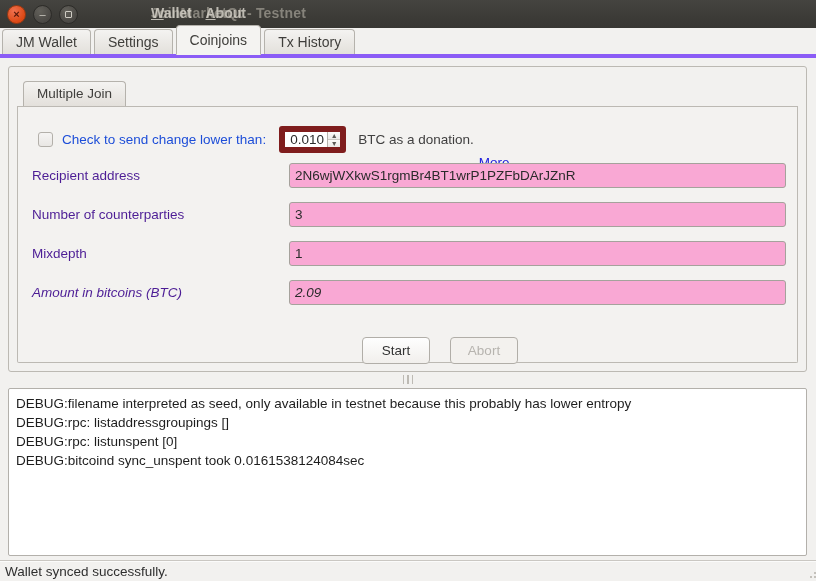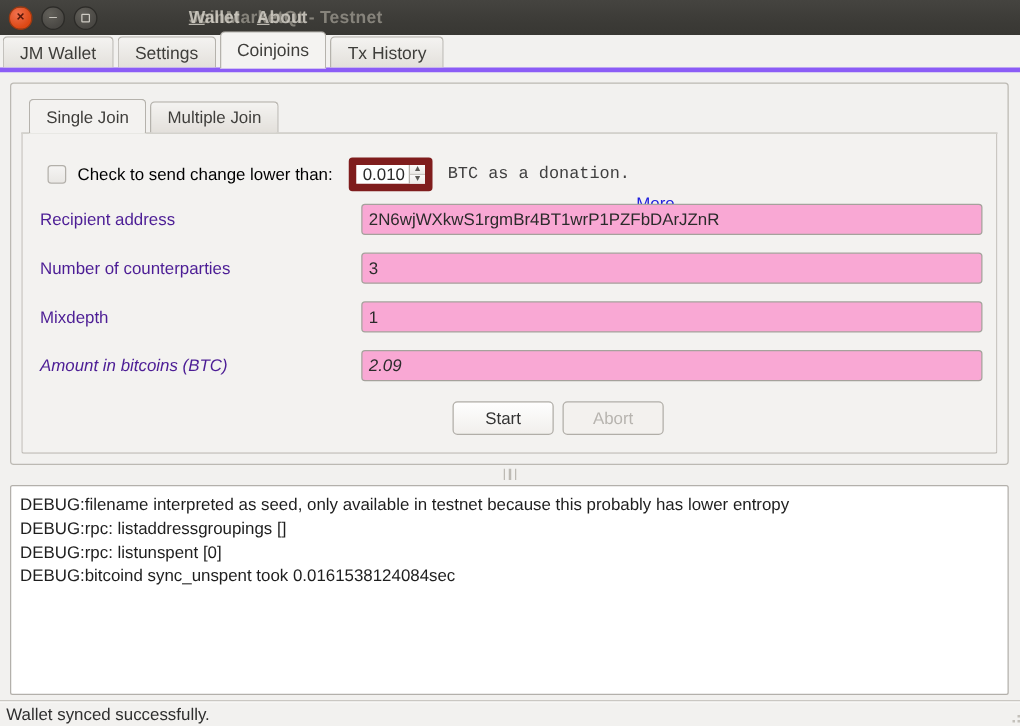--- a/index.html
+++ b/index.html
@@ -83,47 +83,47 @@
 
   
   .donation-row {
     position:absolute; top:17px; left:0; right:0; height:30px;
     display:flex; align-items:center;
   }
   .checkbox {
     width:15px; height:15px; margin-left:20px; border:1px solid #b3b0aa;
     border-radius:3px; background:linear-gradient(#f5f4f3,#e9e7e4); cursor:pointer;
   }
-  .donation-label { margin-left:9px; color:#000000; }
+  .donation-label { margin-left:9px; color:#1d4ed8; }
   .spinbox {
     margin-left:13px; width:67px; height:27px; background:#fff;
     border:6px solid #7f1d1d; border-radius:3px; display:flex; overflow:hidden;
   }
   .spin-value { flex:1; border:none; outline:none; width:42px; padding:0 3px 0 5px;
     font:inherit; color:#2b2b2b; background:transparent; }
   .spin-btns { width:18px; border-left:1px solid #b5b2ac; display:flex; flex-direction:column; }
   .spin-btn { flex:1; display:flex; align-items:center; justify-content:center;
     font-size:7px; color:#5c5a56; cursor:pointer; background:linear-gradient(#fbfaf9,#eceae7); }
   .spin-btn.up { border-bottom:1px solid #cac7c2; }
-  .donation-suffix { margin-left:12px; color:#404040;font-family:Liberation Mono, monospace; }
+  .donation-suffix { margin-left:12px; color:#404040; }
   .more-link { margin-left:5px; color:#2121dd; cursor:pointer;margin-top:46px; }
 
   
   .field-row { position:absolute; left:0; right:0; height:25px; }
   .r1 { top:56px; } .r2 { top:95px; } .r3 { top:134px; } .r4 { top:173px;font-style:italic; }
   .field-label { position:absolute; left:14px; top:0; line-height:25px; color:#4c1d95; }
   .field-input {
     position:absolute; left:271px; top:0; width:497px; height:25px;
     border:1px solid #a5a29c; border-radius:3px; background:#f9a8d4;
     font:inherit; color:#2b2b2b; padding:0 5px; outline:none;
   }
 
   
   .btn {
-    position:absolute; top:214px; width:81px; height:27px;
+    position:absolute; top:230px; width:68px; height:27px;
     border:1px solid #b1aea8; border-radius:4px;
     background:linear-gradient(#fefefe,#f1efec);
     font:inherit; color:#333; cursor:pointer;
   }
   .btn.start { left:344px; }
   .btn.abort { left:432px; color:#b7b4af; background:#f3f1ee; cursor:default; }
 
   
   .splitter {
     position:absolute; top:315px; left:0; right:0; height:13px;
@@ -173,21 +173,20 @@
   <div class="tab">JM Wallet</div>
   <div class="tab">Settings</div>
   <div class="tab active">Coinjoins</div>
   <div class="tab">Tx History</div>
 </div>
 
 <div class="pane">
 
   <div class="groupbox">
     <div class="subtabbar">
-      <div class="tab active">Single Join</div>
       <div class="tab">Multiple Join</div>
     </div>
 
     <div class="subpanel">
 
       <div class="donation-row">
         <span class="checkbox"></span>
         <span class="donation-label">Check to send change lower than:</span>
         <span class="spinbox">
           <input class="spin-value" value="0.010" style="">

